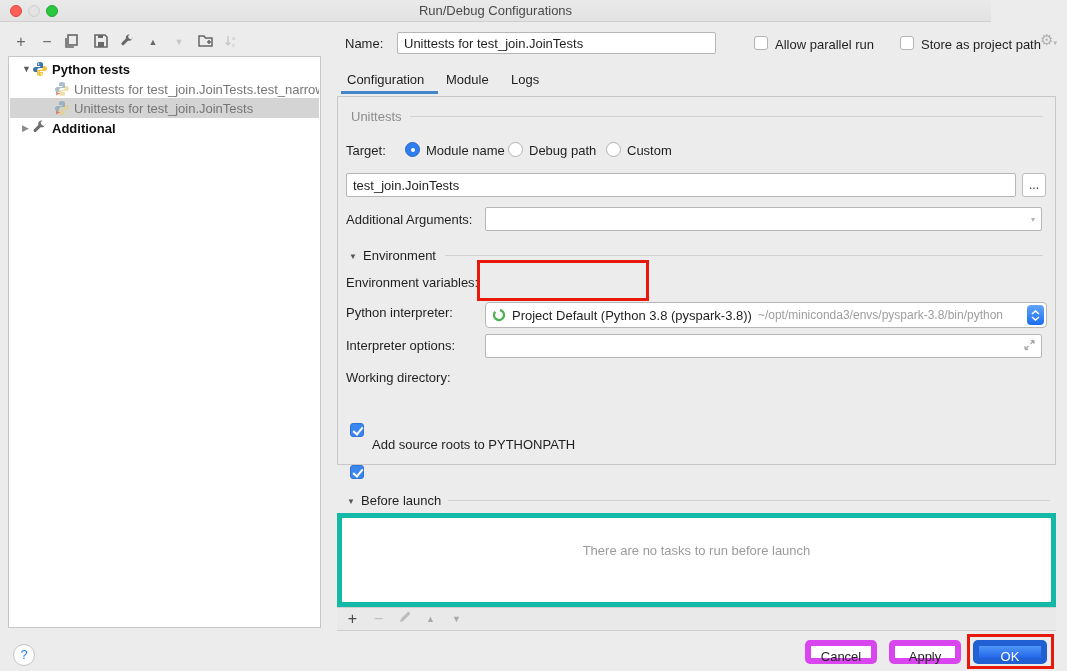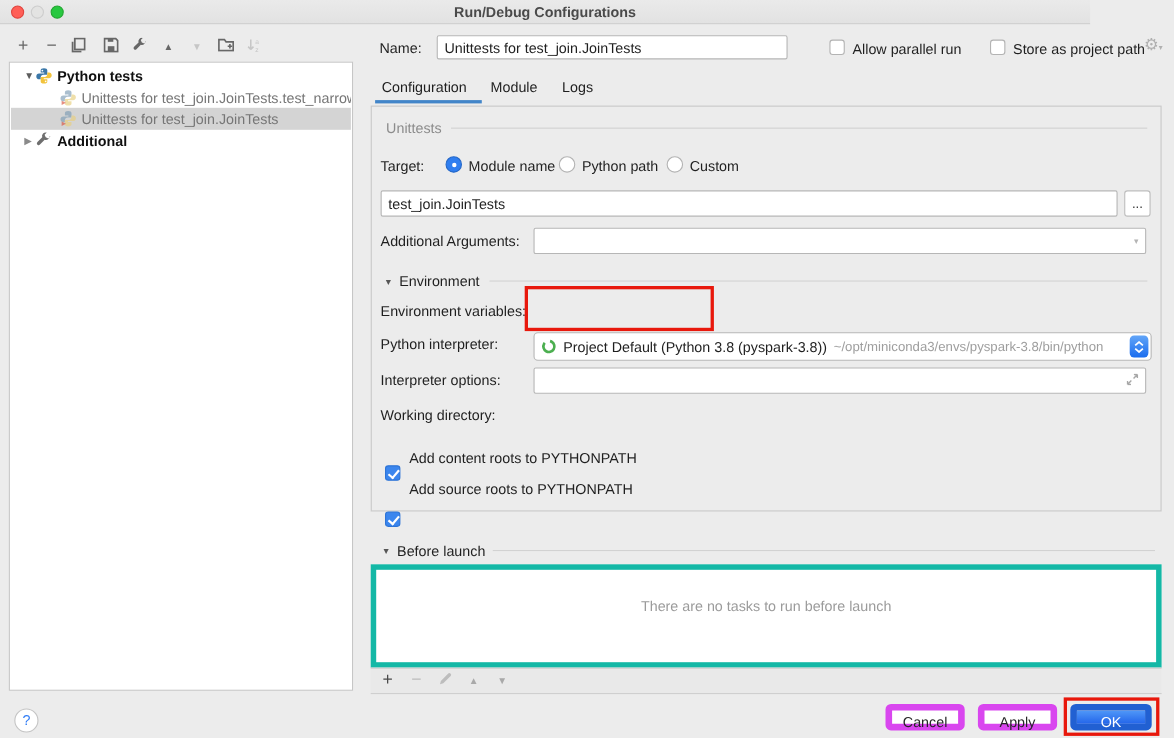--- a/index.html
+++ b/index.html
@@ -2,21 +2,21 @@
 <html><head>
 <meta charset="utf-8">
 <style>
   * { margin:0; padding:0; box-sizing:border-box; }
   html,body { width:1067px; height:671px; }
   body { font-family:"Liberation Sans", sans-serif; font-size:13px; color:#1f1f1f; background:#ececec; }
   #app { position:relative; width:1067px; height:671px; background:#ececec; overflow:hidden; }
   .abs { position:absolute; }
 
   
-  .titlebar { left:0; top:0; width:991px; height:22px; background:linear-gradient(#eaeaea,#e2e2e2); border-bottom:1px solid #cfcfcf;font-weight:bold; }
+  .titlebar { left:0; top:0; width:991px; height:22px; background:linear-gradient(#eaeaea,#e2e2e2); border-bottom:1px solid #cfcfcf; }
   .titlebar .title { width:100%; text-align:center; line-height:21px; color:#4a4a4a; font-size:13px; }
   .light { width:12px; height:12px; border-radius:50%; top:5px; }
   .light.red { left:10px; background:#ff5f57; border:1px solid #e0443e; }
   .light.min { left:28px; background:#e3e3e2; border:1px solid #cdcdcd; }
   .light.grn { left:46px; background:#28c840; border:1px solid #24a732; }
 
   
   .tbi { width:18px; height:18px; top:33px; display:flex; align-items:center; justify-content:center; color:#676767; cursor:default; }
   .tbi.dis { color:#c6c6c6; }
   .tri { font-size:9px; line-height:1; }
@@ -183,21 +183,21 @@
   <div class="abs tabline"></div>
 
   <div class="abs content">
     <span class="abs sechead-gray" style="left:13px;top:12px">Unittests</span>
     <div class="abs secline" style="left:72px;right:12px;top:19px"></div>
 
     <span class="abs lbl" style="left:8px;top:46px">Target:</span>
     <div class="abs radio sel" style="left:67px;top:45px"></div>
     <span class="abs lbl" style="left:88px;top:46px">Module name</span>
     <div class="abs radio" style="left:170px;top:45px"></div>
-    <span class="abs lbl" style="left:191px;top:46px">Python path</span>
+    <span class="abs lbl" style="left:191px;top:46px">Debug path</span>
     <div class="abs radio" style="left:268px;top:45px"></div>
     <span class="abs lbl" style="left:289px;top:46px">Custom</span>
 
     <input class="abs field" style="left: 8px; top: 76px; width: 670px; height: 24px;" value="test_join.JoinTests">
     <button class="abs btnish" style="left:684px;top:76px;width:24px;height:24px">...</button>
 
     <span class="abs lbl" style="left:8px;top:115px">Additional Arguments:</span>
     <div class="abs field" style="left:147px;top:110px;width:557px;height:24px">
       <span></span>
       <span class="icright" style="right:6px;color:#b4b4b4;font-size:8px">▾</span>
@@ -232,21 +232,20 @@
     <div class="abs field" style="left:147px;top:237px;width:557px;height:24px">
       <span></span>
       <span class="icright" style="right:6px"><svg width="11" height="11" viewBox="0 0 11 11">
             <path d="M6.5 4.5L10 1M10 1H6.8M10 1v3.2M4.5 6.5L1 10M1 10h3.2M1 10V6.8" fill="none" stroke="#a7a7a7" stroke-width="1.3"></path>
           </svg></span>
     </div>
 
     <span class="abs lbl" style="left:8px;top:273px">Working directory:</span>
 
     <div class="abs cb checked" style="left:12px;top:311px"></div>
-    <span class="abs lbl" style="left:34px;top:312px">Add content roots to PYTHONPATH</span>
     <div class="abs cb checked" style="left:12px;top:339px"></div>
     <span class="abs lbl" style="left:34px;top:340px">Add source roots to PYTHONPATH</span>
   </div>
 
   <span class="abs secarrow" style="left:347px;top:497px">▼</span>
   <span class="abs lbl" style="left:361px;top:493px">Before launch</span>
   <div class="abs secline" style="left:448px;width:602px;top:500px"></div>
 
   <div class="abs tasks">
     <span>There are no tasks to run before launch</span>

